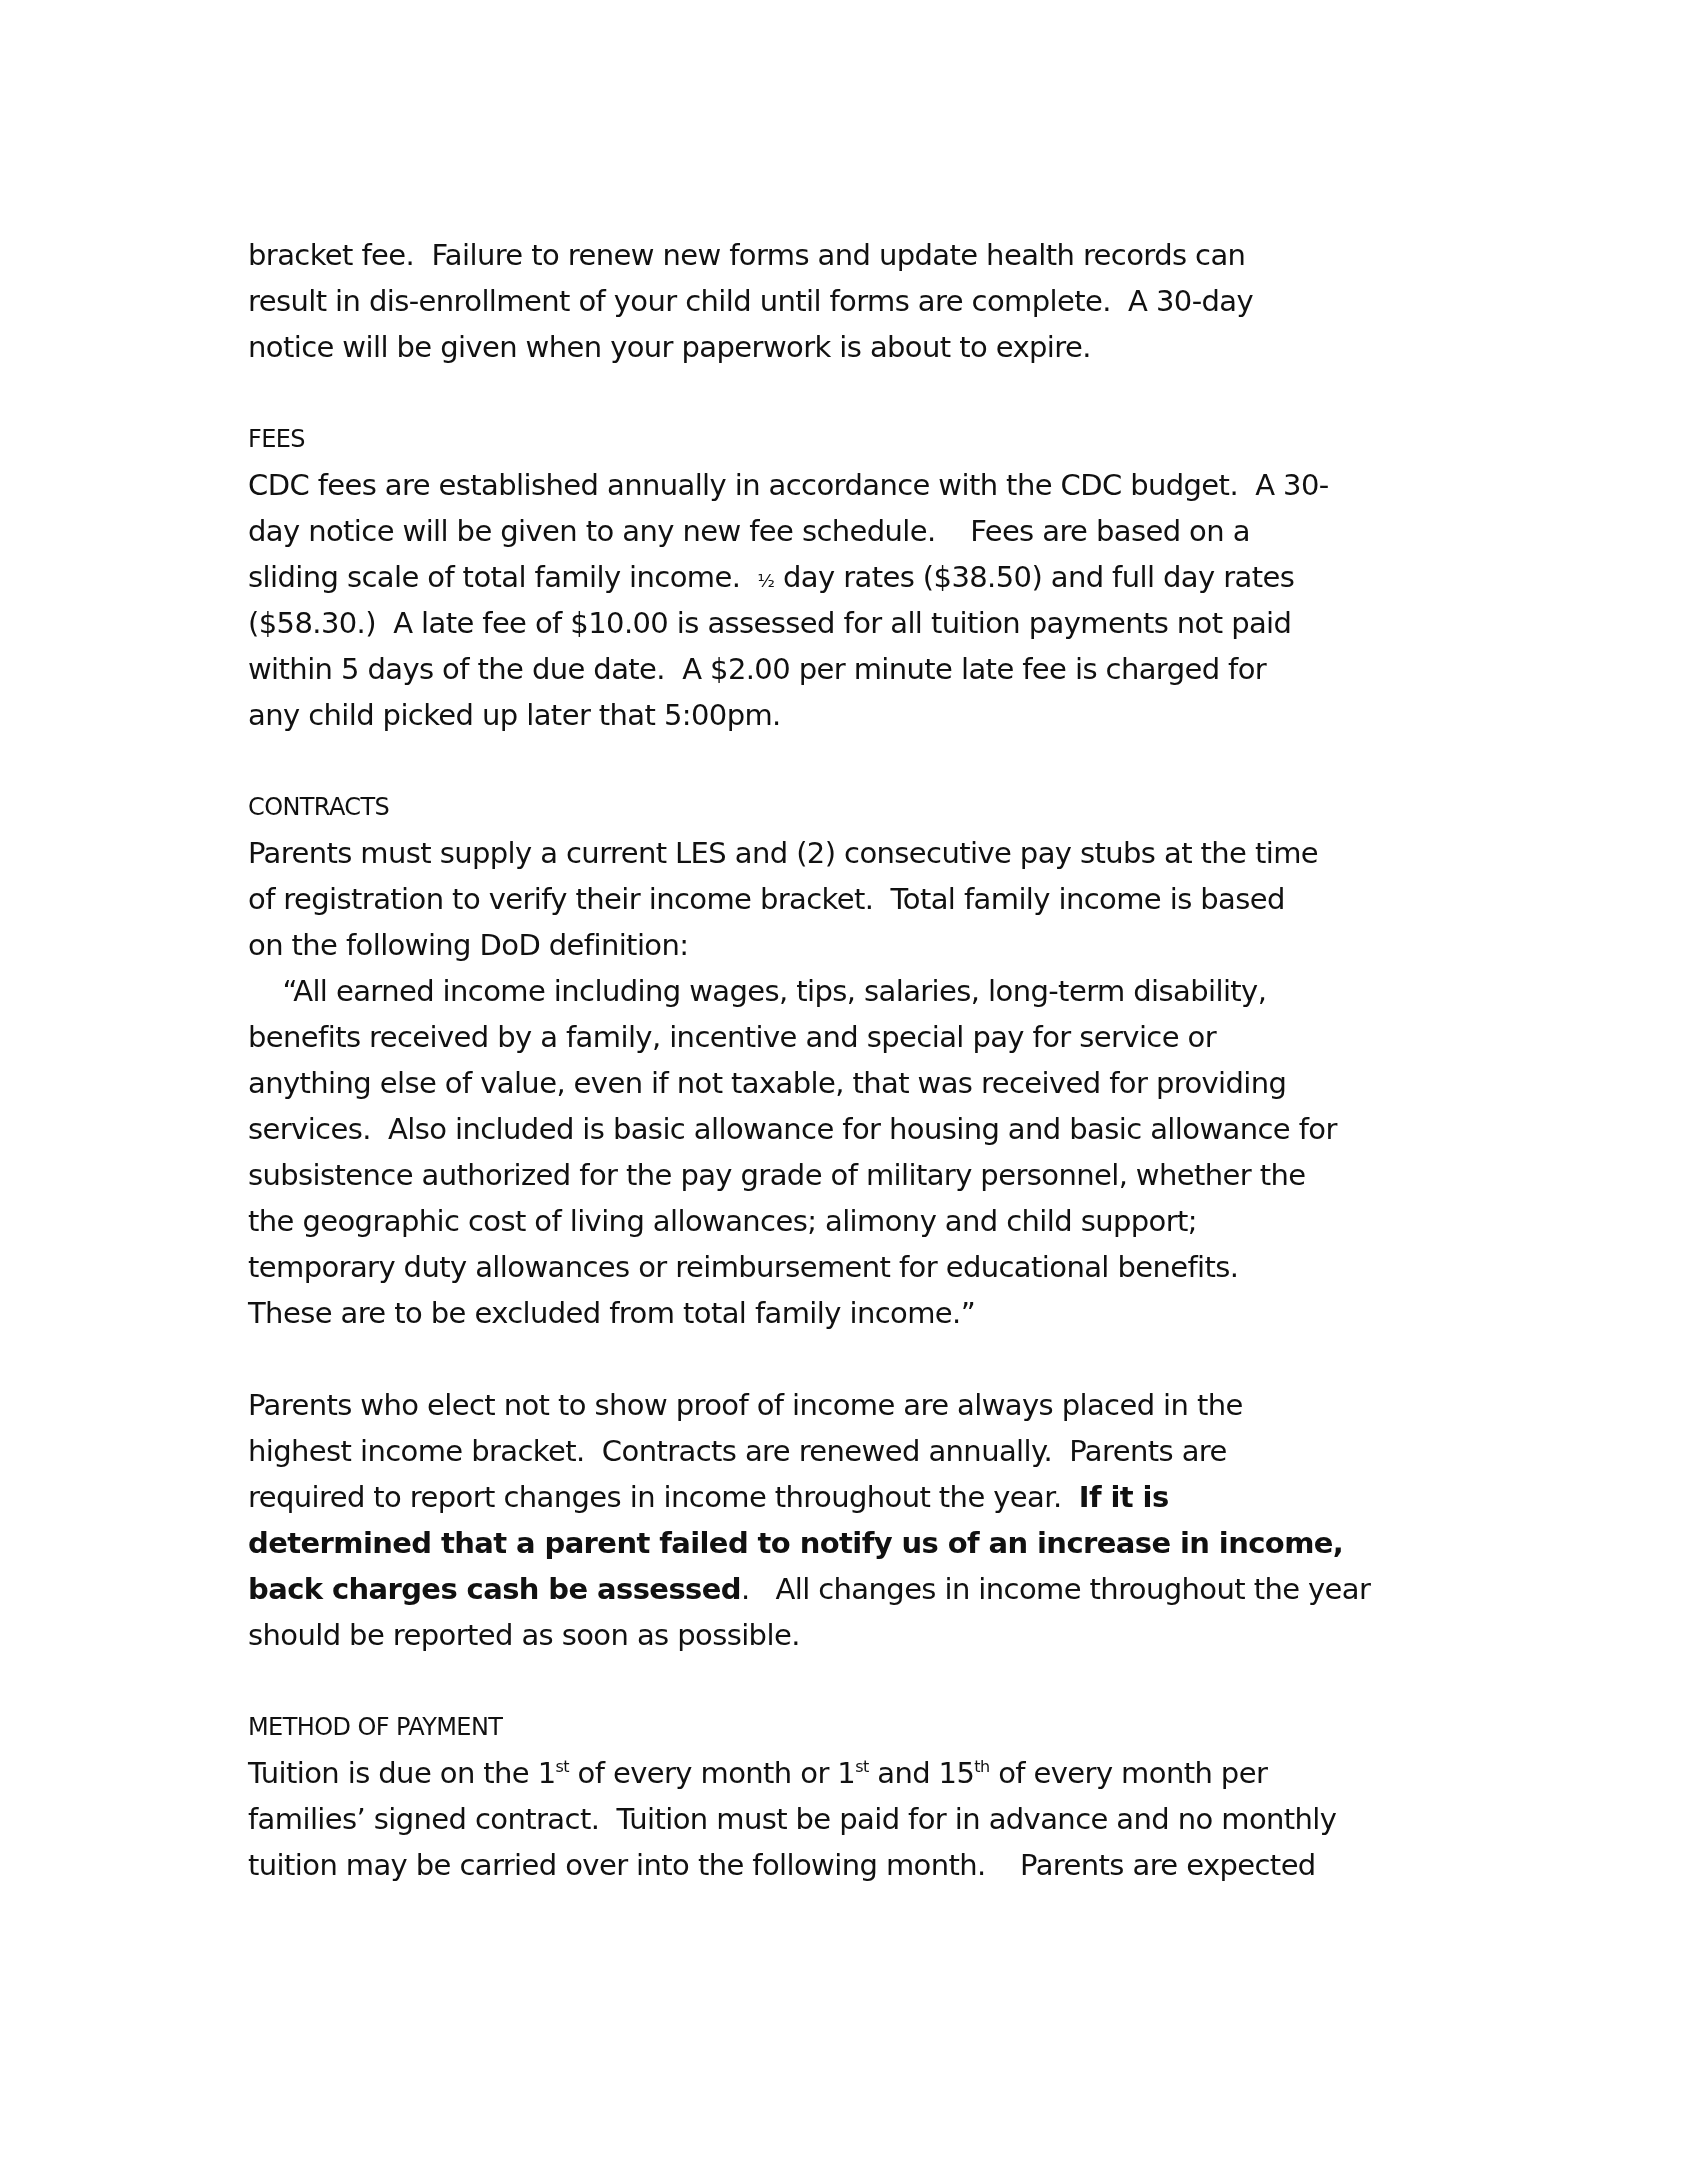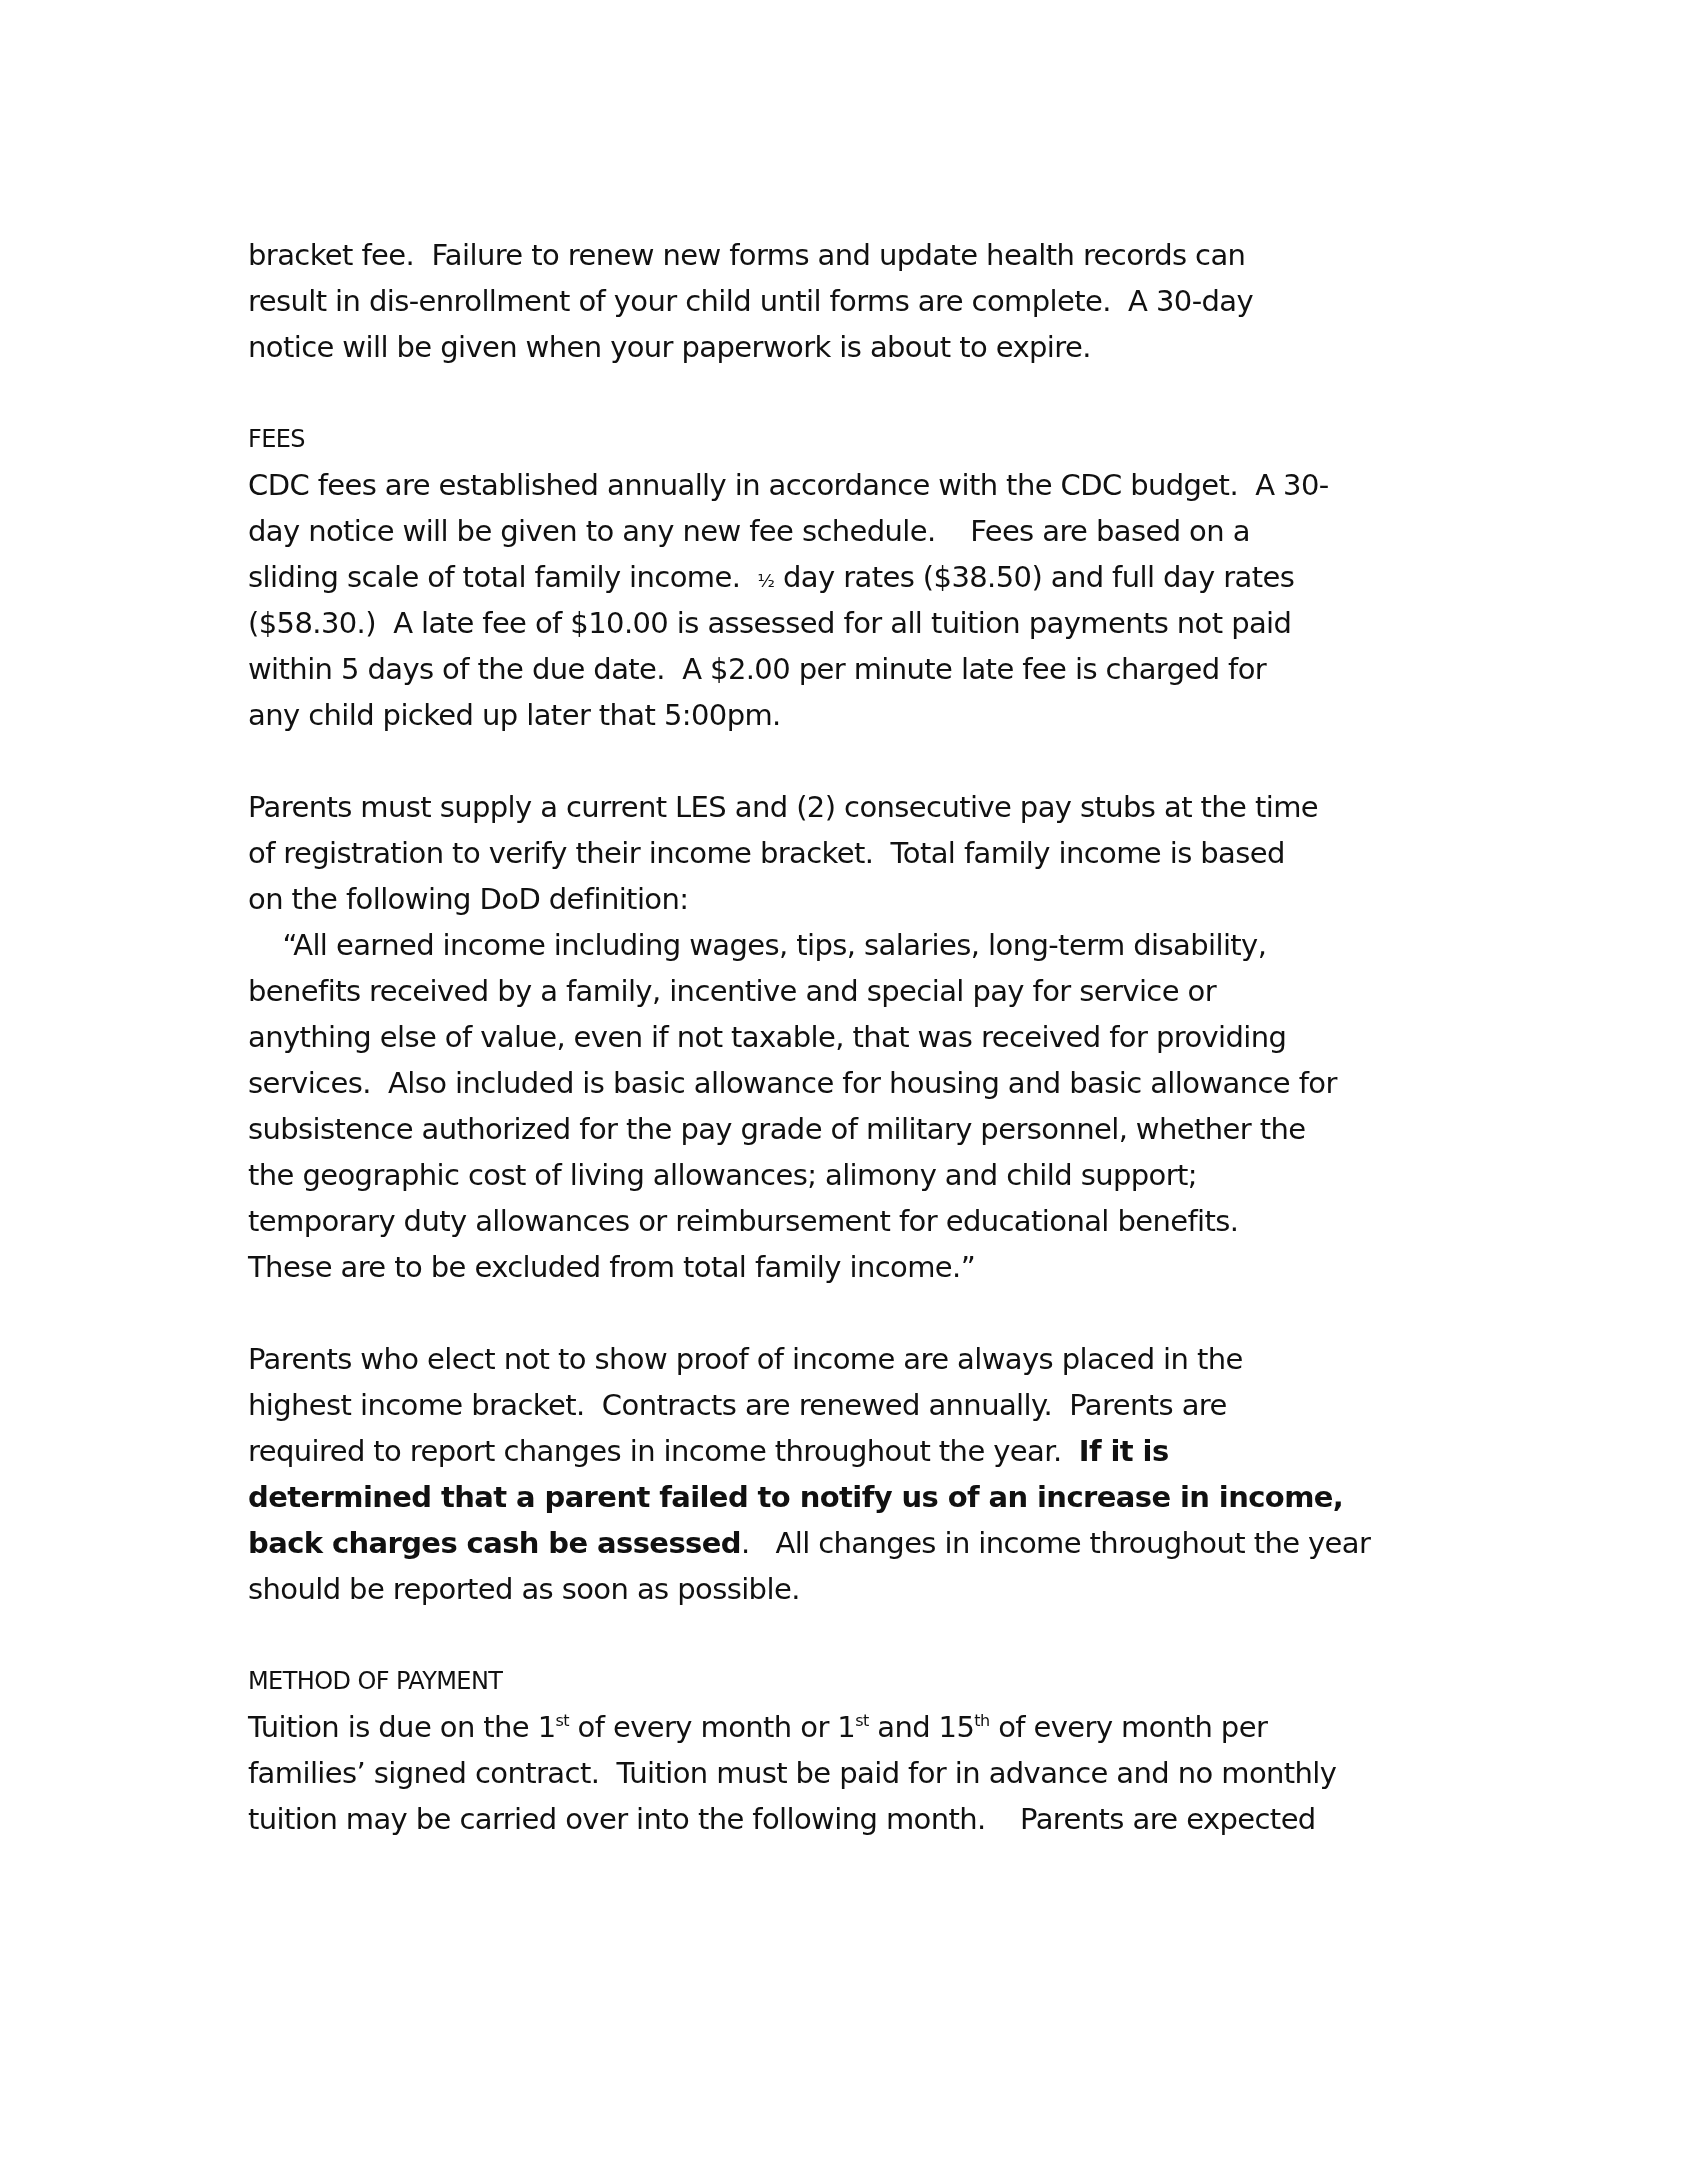--- a/index.html
+++ b/index.html
@@ -45,20 +45,21 @@
     <div class="line">day notice will be given to any new fee schedule.    Fees are based on a</div>
     <div class="line"><span>sliding scale of total family income.  </span><span class="frac">½</span><span> day rates ($38.50) and full day rates</span></div>
     <div class="line">($58.30.)  A late fee of $10.00 is assessed for all tuition payments not paid</div>
     <div class="line">within 5 days of the due date.  A $2.00 per minute late fee is charged for</div>
     <div class="line">any child picked up later that 5:00pm.</div>
   </div>
 
   <div class="blank"></div>
 
   <div>
+    <div class="line heading">CONTRACTS</div>
     <div class="line">Parents must supply a current LES and (2) consecutive pay stubs at the time</div>
     <div class="line">of registration to verify their income bracket.  Total family income is based</div>
     <div class="line">on the following DoD definition:</div>
     <div class="line">    “All earned income including wages, tips, salaries, long-term disability,</div>
     <div class="line">benefits received by a family, incentive and special pay for service or</div>
     <div class="line">anything else of value, even if not taxable, that was received for providing</div>
     <div class="line">services.  Also included is basic allowance for housing and basic allowance for</div>
     <div class="line">subsistence authorized for the pay grade of military personnel, whether the</div>
     <div class="line">the geographic cost of living allowances; alimony and child support;</div>
     <div class="line">temporary duty allowances or reimbursement for educational benefits.</div>

